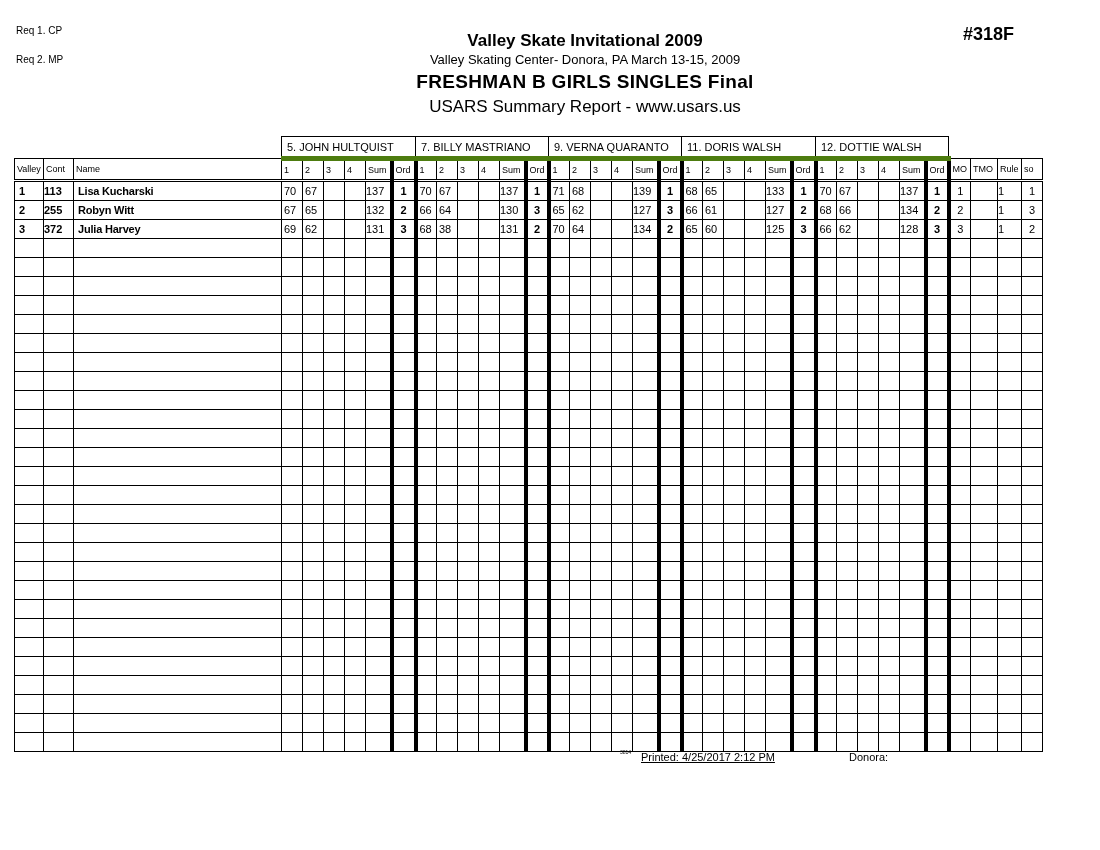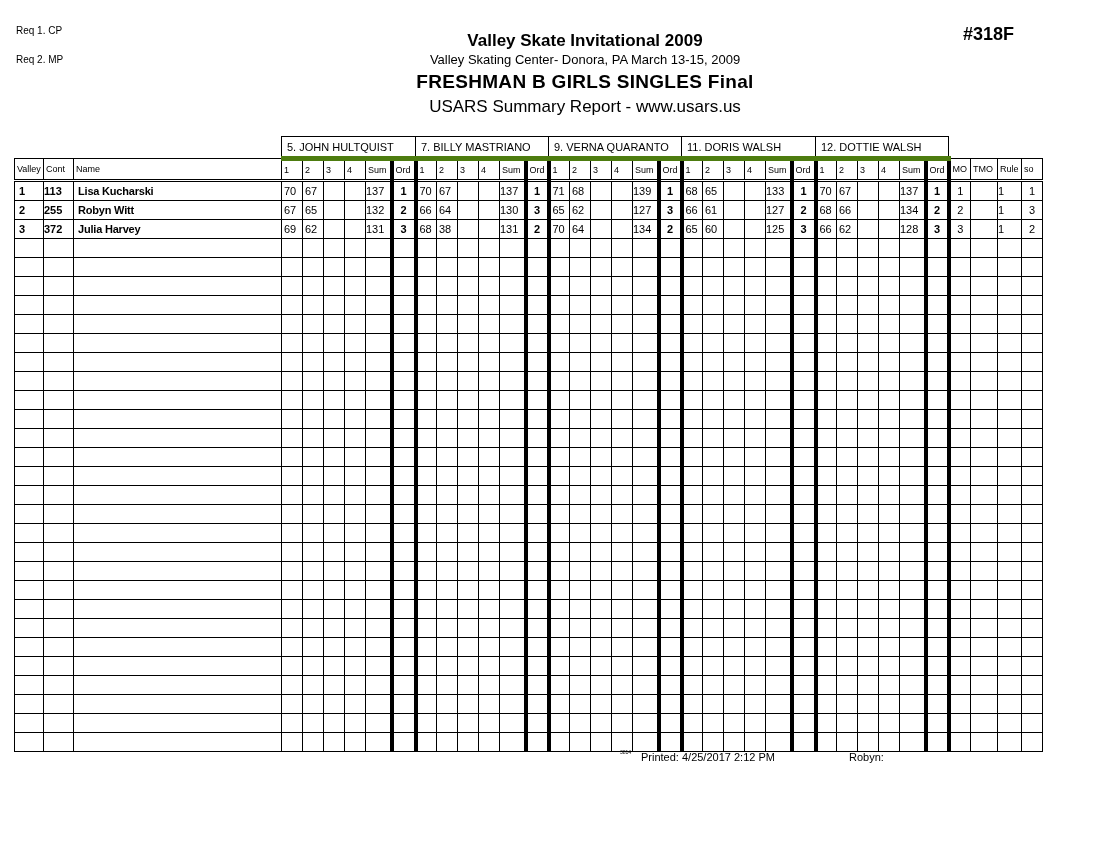--- a/index.html
+++ b/index.html
@@ -22,21 +22,21 @@
   table.grid tr.hdr td { font-size:9px; padding-left:2px; border-bottom:3px double #000; }
   table.grid td.thick { border-right:4px solid #000; }
   .num { text-align:left; padding-right:3px !important; font-size:11px; }
   .lnum { text-align:left; padding-left:2px !important; font-size:11px; }
   .ord { text-align:center; font-weight:bold; font-size:12px; }
   .place { font-weight:bold; font-size:12px; padding-left:4px !important; }
   .cont { font-weight:bold; font-size:12px; text-align:left; padding-right:3px !important; }
   .name { font-weight:bold; font-size:11px; padding-left:4px !important; letter-spacing:-0.2px; }
   .ctr { text-align:center; }
   .footer-mark { left:620px; top:749px; font-size:5px; }
-  .footer-printed { left:641px; top:751px; font-size:11px; }
+  .footer-printed { left:641px; top:751px; font-size:11px;text-decoration:underline; }
   .footer-scorer { left:849px; top:751px; font-size:11px; }
 </style>
 </head>
 <body>
 
 <div class="abs req" style="top:25px;">Req  1.  CP</div>
 <div class="abs req" style="top:37px;margin-top:17px;">Req  2.  MP</div>
 
 <div class="abs title-block t1">Valley Skate Invitational 2009</div>
 <div class="abs title-block t2">Valley Skating Center- Donora, PA  March 13-15, 2009</div>
@@ -1302,13 +1302,13 @@
         <td></td>
         <td></td>
         <td></td>
         <td></td>
       </tr>
     </tbody>
 </table>
 
 <div class="abs footer-mark">3814</div>
 <div class="abs footer-printed">Printed:  4/25/2017  2:12 PM</div>
-<div class="abs footer-scorer">Robyn:</div>
+<div class="abs footer-scorer">Donora:</div>
 
 </body></html>

